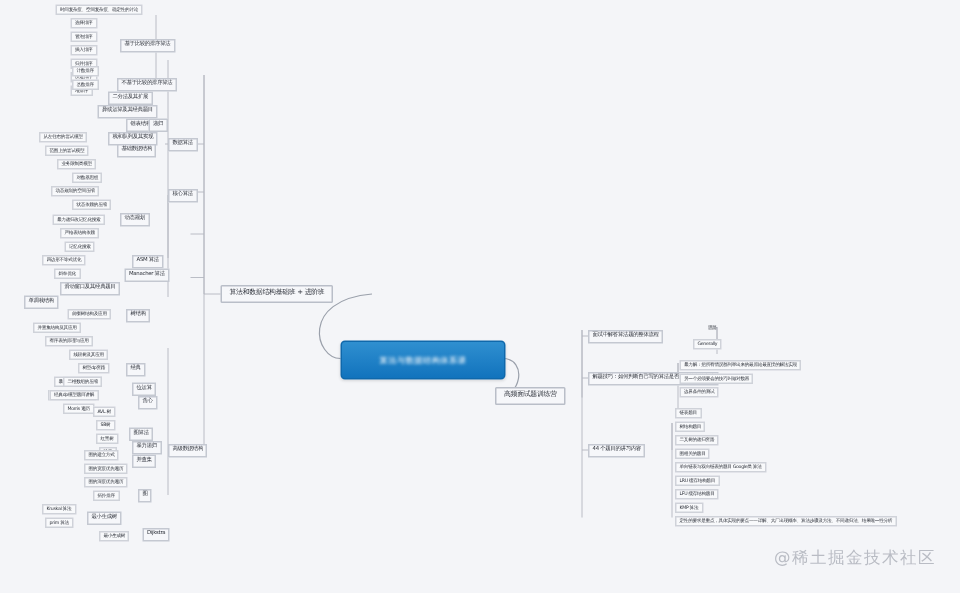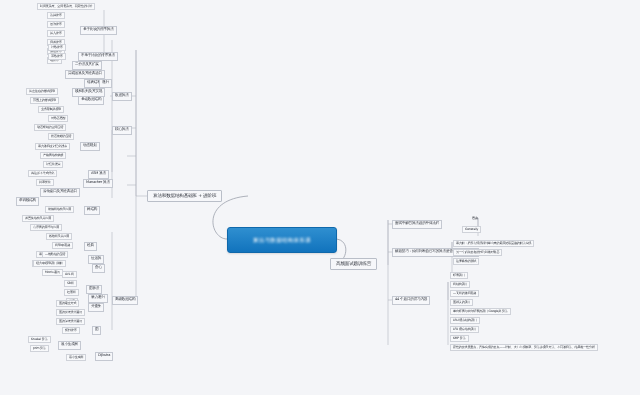--- a/index.html
+++ b/index.html
@@ -387,13 +387,14 @@
   <div class="node leaf wide" style="left:450px;top:326px;">
     <span>LFU 缓存结构题目</span>
   </div>
   <div class="node leaf wide" style="left:450px;top:335px;">
     <span>KMP 算法</span>
   </div>
   <div class="node leaf wide" style="left:450px;top:344px;">
     <span>定性的要求是重点，具体实现的要点——详解、大厂出现概率、算法步骤及方法、不同递归法、结果唯一性分析</span>
   </div>
 
+  <div id="watermark">@稀土掘金技术社区</div>
 </div>
 
 </body></html>

